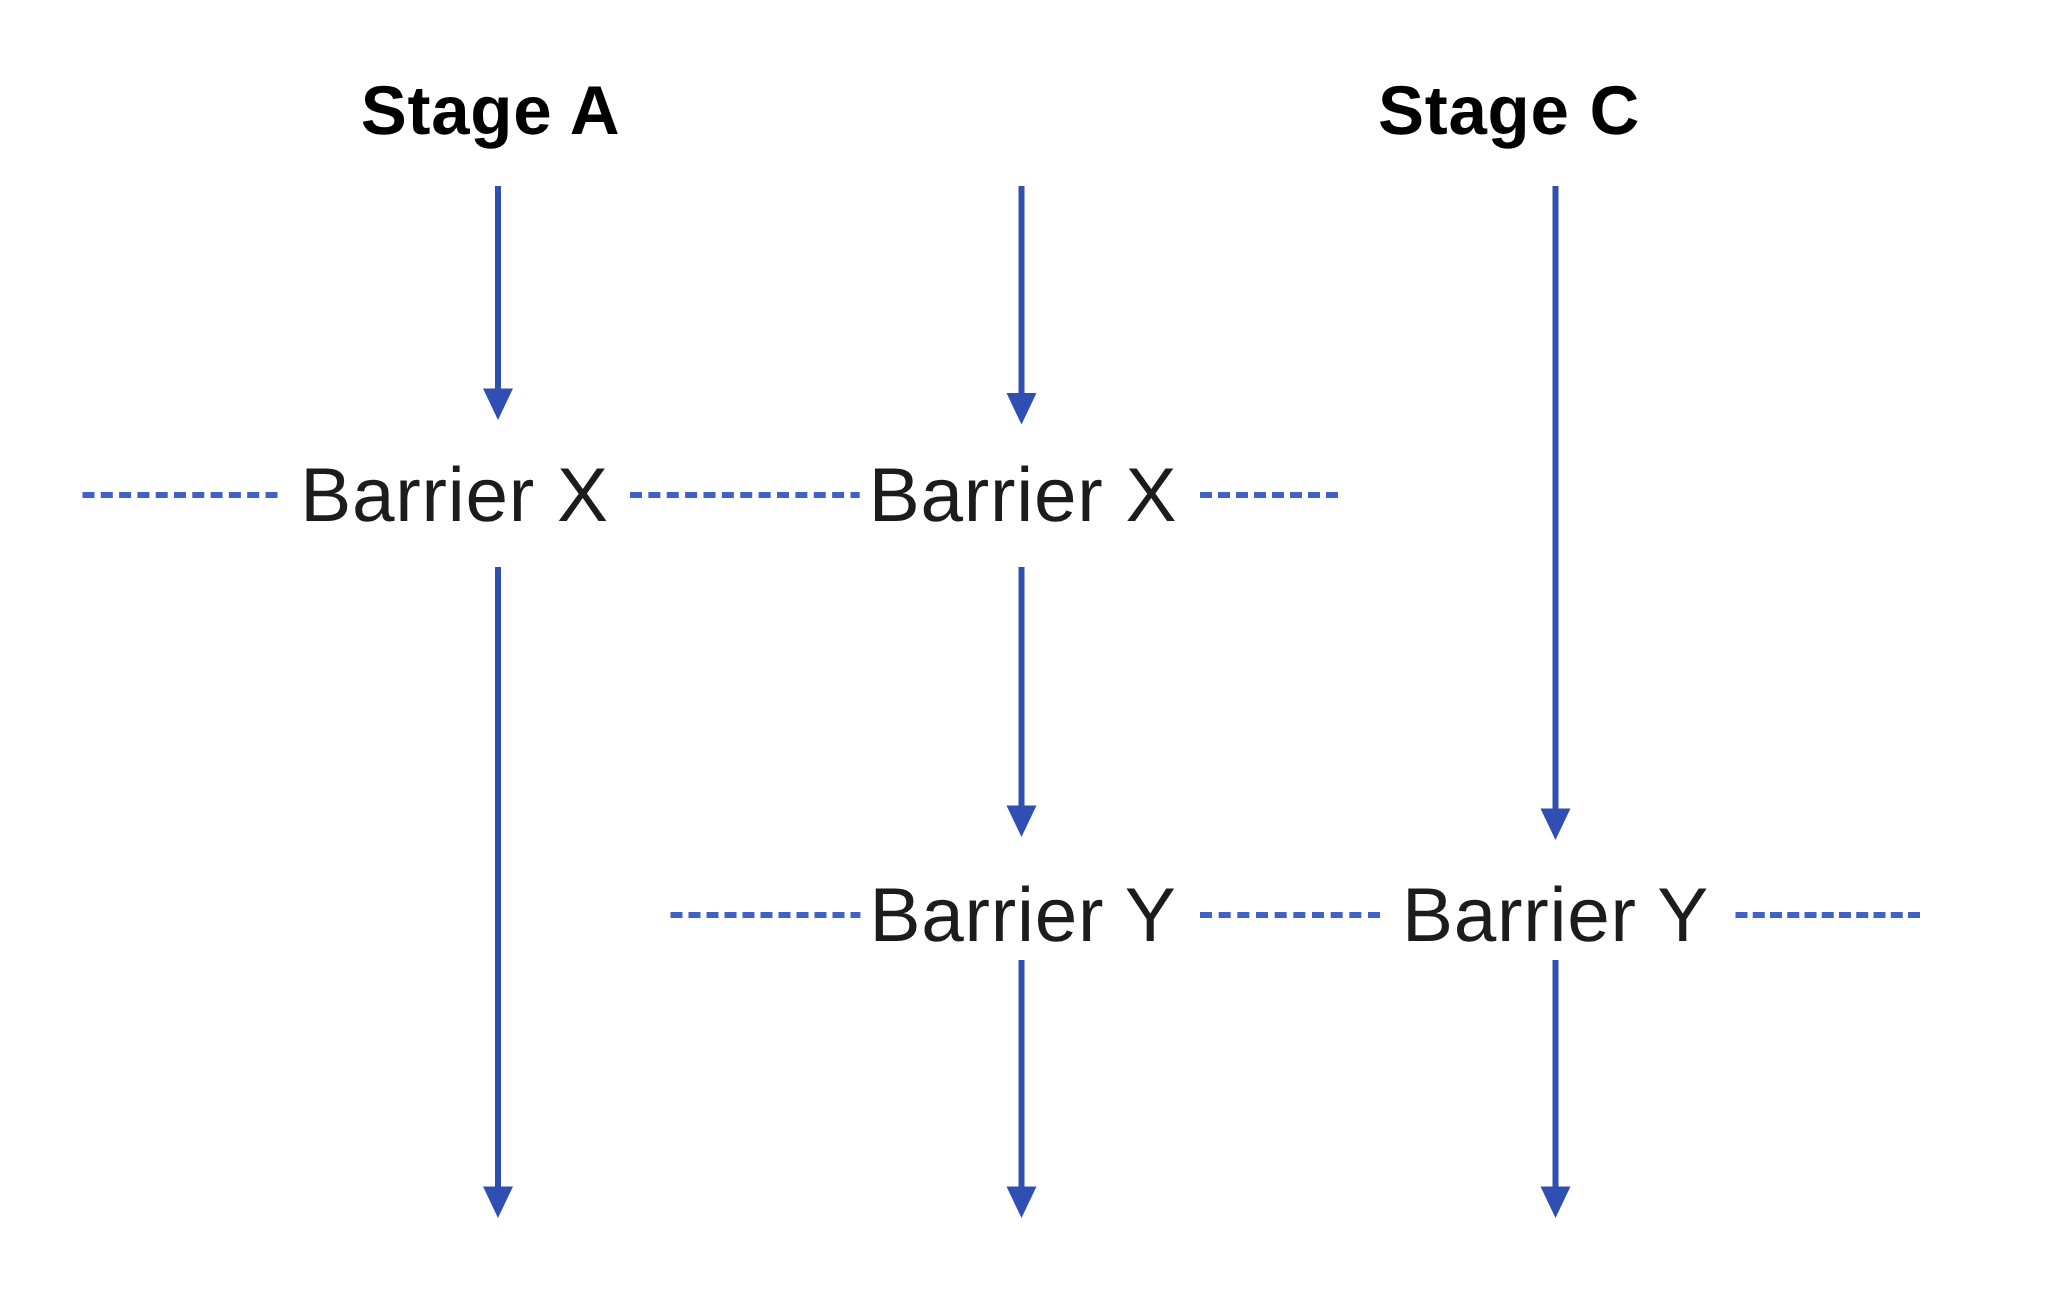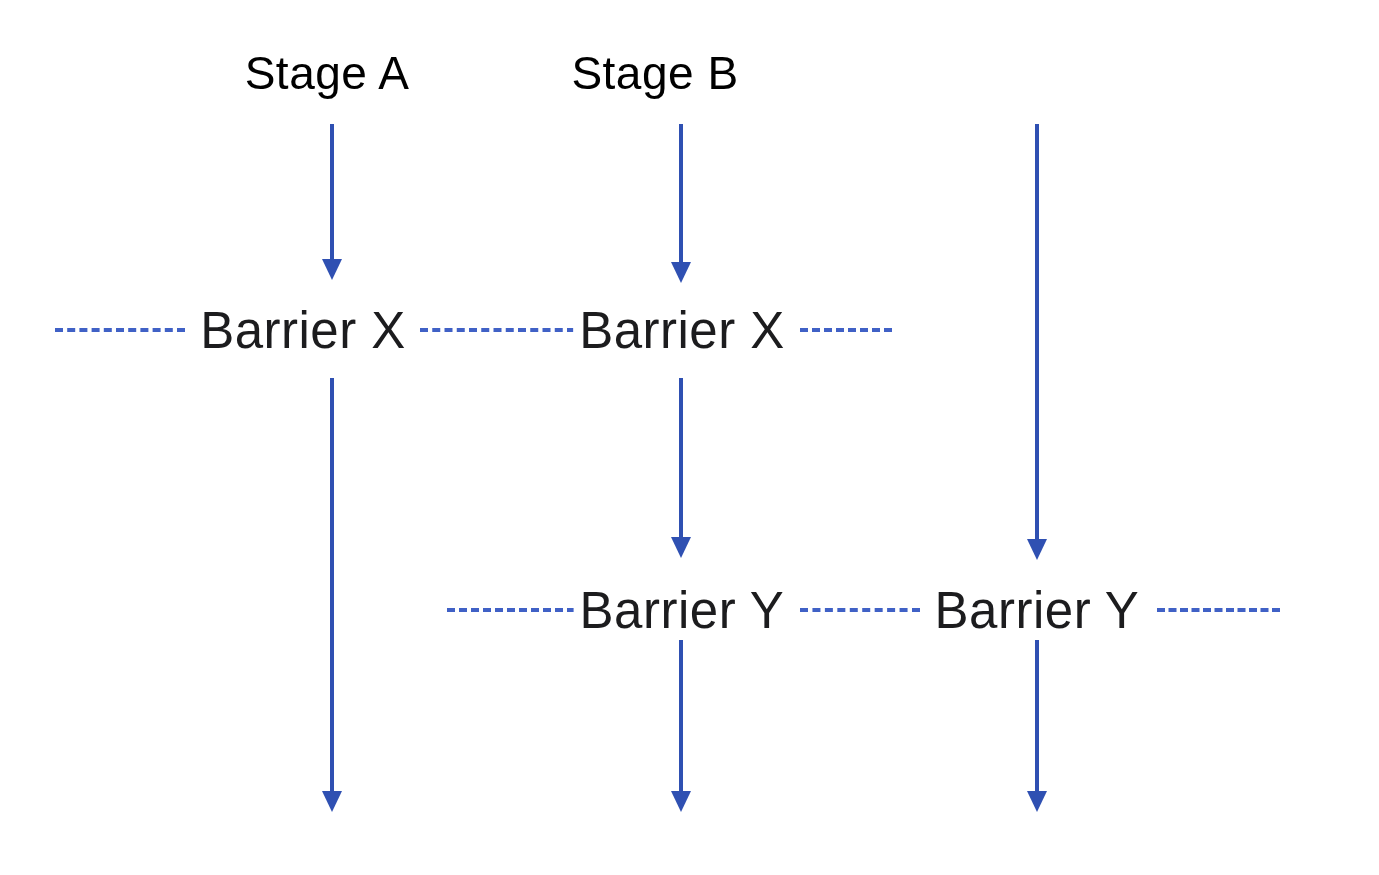--- a/index.html
+++ b/index.html
@@ -14,21 +14,21 @@
     height: 875px;
     background: var(--background, #ffffff);
     overflow: hidden;
   }
 
   
   .stage-label {
     position: absolute;
     transform: translateX(-50%);
     font-size: 46px;
-    font-weight: 400;
+    font-weight: 700;
     color: var(--stage-label, #000);
     white-space: nowrap;
     letter-spacing: 0.5px;
   }
 
   
   .arrow {
     position: absolute;
     width: 4px;
     background: var(--arrow, #2f50b2);
@@ -65,21 +65,21 @@
     background: var(--background, #fff);
     padding: 0 6px;
   }
 </style>
 </head>
 <body>
 
 <div class="canvas">
 
   <div class="stage-label" style="left:327px; top:46px;">Stage A</div>
-  <div class="stage-label" style="left:655px; top:46px;">Stage B</div>
+  <div class="stage-label" style="left:1006px; top:46px;">Stage C</div>
 
   <div class="arrow" style="left:330px; top:124px; height:136px;"></div>
   <div class="arrow" style="left:330px; top:378px; height:414px;"></div>
 
   <div class="arrow" style="left:679px; top:124px; height:139px;"></div>
   <div class="arrow" style="left:679px; top:378px; height:160px;"></div>
   <div class="arrow" style="left:679px; top:640px; height:152px;"></div>
 
   <div class="arrow" style="left:1035px; top:124px; height:416px;"></div>
   <div class="arrow" style="left:1035px; top:640px; height:152px;"></div>

